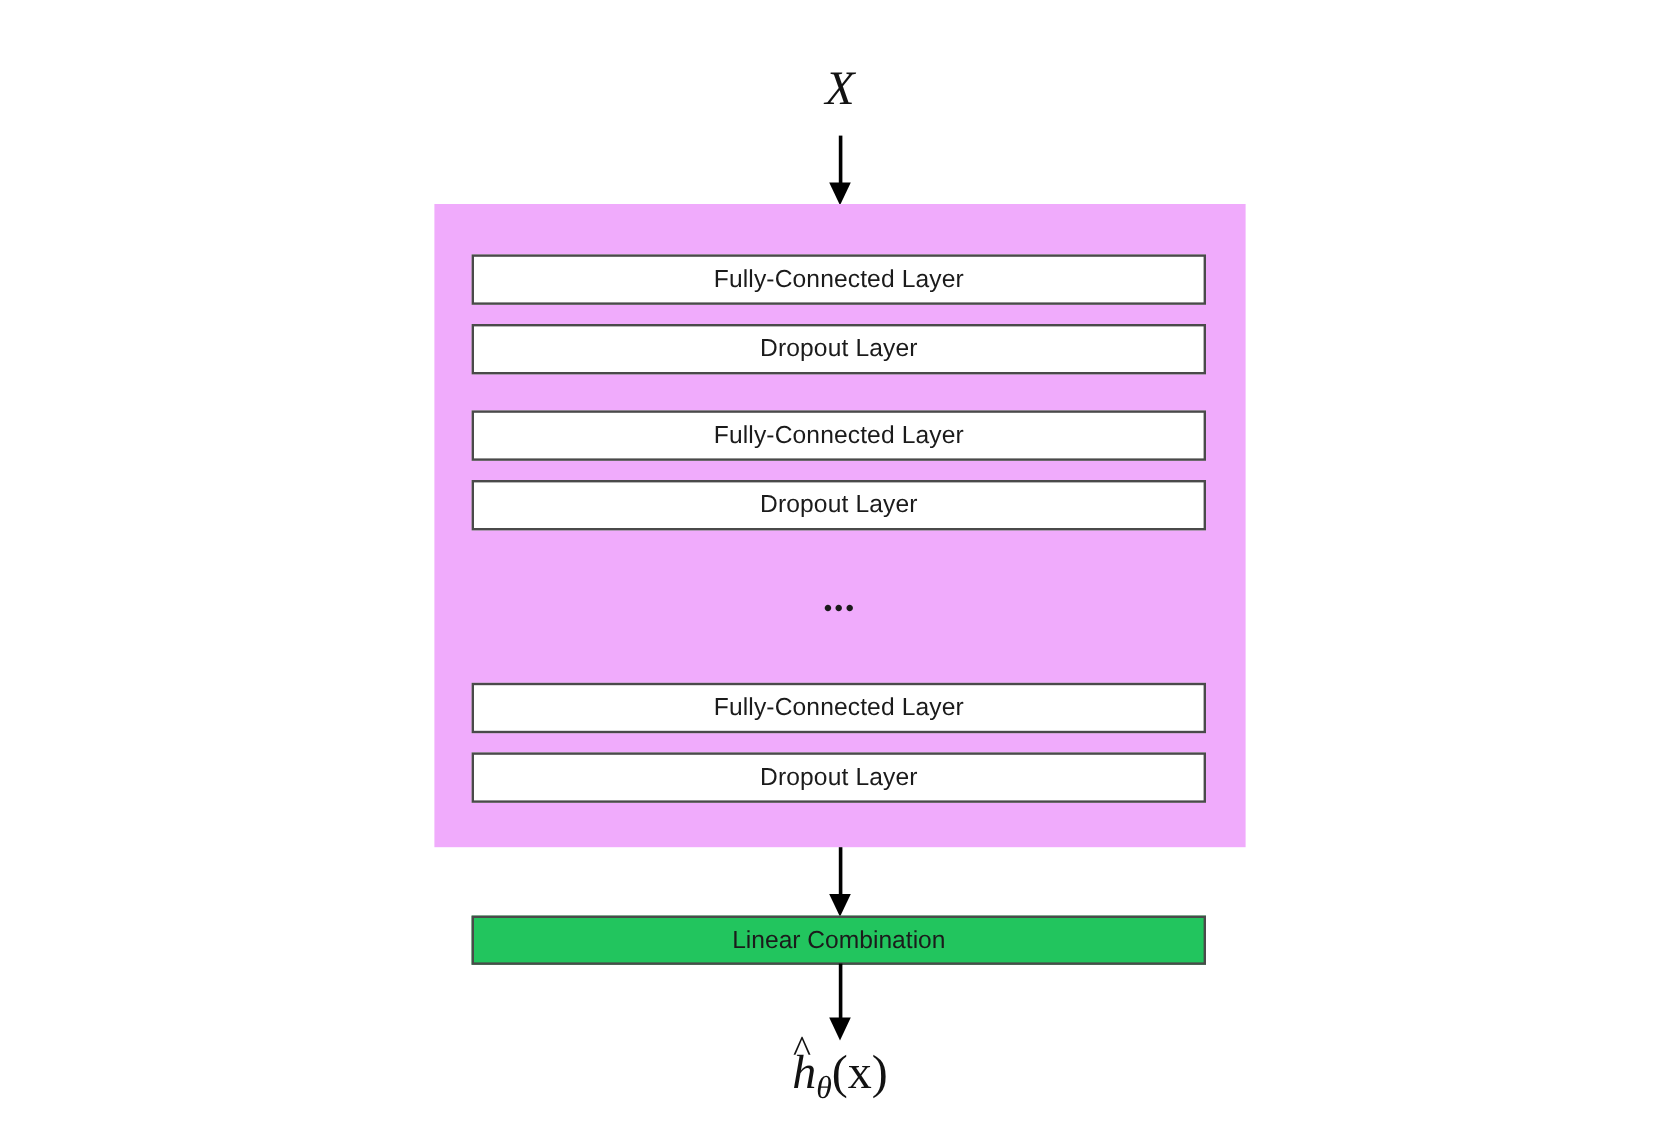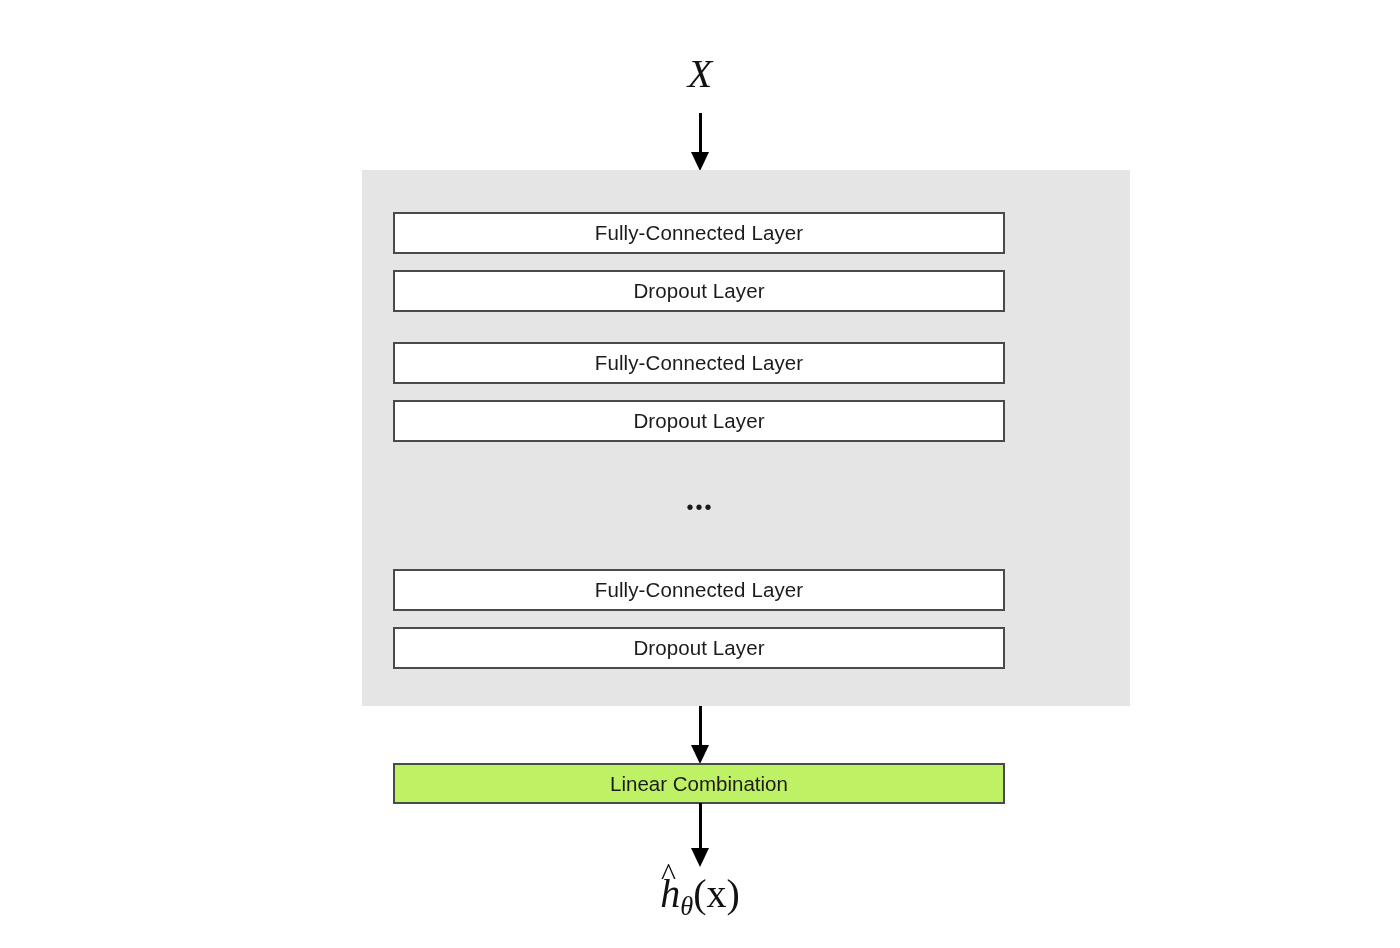--- a/index.html
+++ b/index.html
@@ -95,23 +95,23 @@
   #arrow-to-linear { left: 691px; top: 706px; width: 18px; height: 58px; }
   #arrow-to-linear .shaft { height: 40px; }
   #arrow-output { left: 691px; top: 803px; width: 18px; height: 64px; }
   #arrow-output .shaft { height: 46px; }
 
   
   #hidden-stack-panel {
     position: absolute;
     left: 362px;
     top: 170px;
-    width: 768px;
+    width: 676px;
     height: 536px;
-    background: #e5e5e5;
+    background: #f0abfc;
   }
 
   .layer-box {
     position: absolute;
     left: 31px;
     width: 612px;
     height: 42px;
     box-sizing: border-box;
     border: 2px solid #4a4a4a;
     background: #ffffff;
@@ -147,21 +147,21 @@
 
   
   #linear-combination-box {
     position: absolute;
     left: 393px;
     top: 763px;
     width: 612px;
     height: 41px;
     box-sizing: border-box;
     border: 2px solid #4a4a4a;
-    background: #bef264;
+    background: #22c55e;
     display: flex;
     align-items: center;
     justify-content: center;
   }
   #linear-combination-box .box-label {
     font-size: 20.5px;
     color: #1b1b1b;
     white-space: nowrap;
   }
 </style>

